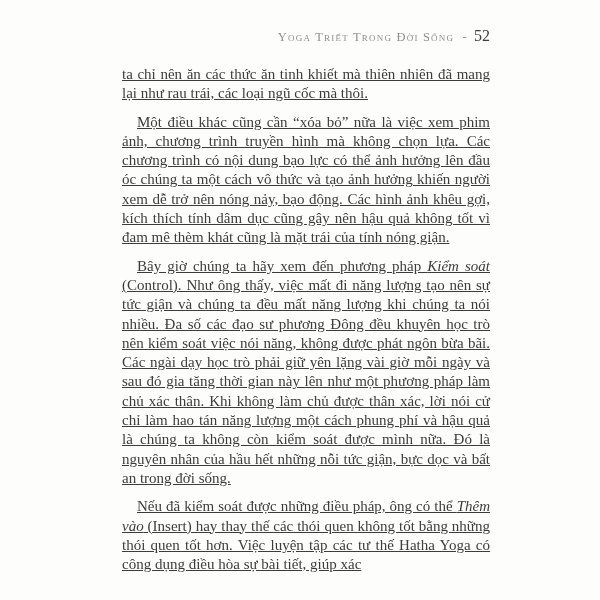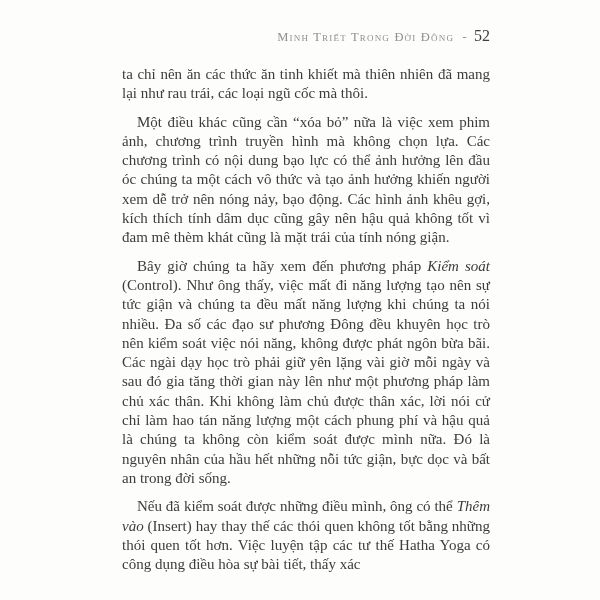--- a/index.html
+++ b/index.html
@@ -45,42 +45,43 @@
     font-size: 16px;
     color: #3e3e3e;
   }
   .para {
     margin: 0 0 9px 0;
     font-size: 15px;
     line-height: 19.3px;
     text-align: justify;
     text-indent: 15px;
     color: #3c3c3c;
+    text-decoration: underline;
   }
   .para.no-indent {
     text-indent: 0;
   }
   .em {
     font-style: italic;
   }
 </style>
 </head>
 <body>
 
 <div class="page">
   <div class="content">
 
     <div class="running-head">
-      <span class="head-title">Minh Triết Trong Đời Đông</span>
+      <span class="head-title">Yoga Triết Trong Đời Sống</span>
       <span class="head-sep">-</span>
       <span class="head-num">52</span>
     </div>
 
     <p class="para no-indent"><span>ta chỉ nên ăn các thức ăn tinh khiết mà thiên nhiên đã mang lại như rau trái, các loại ngũ cốc mà thôi.</span></p>
 
     <p class="para"><span>Một điều khác cũng cần “xóa bỏ” nữa là việc xem phim ảnh, chương trình truyền hình mà không chọn lựa. Các chương trình có nội dung bạo lực có thể ảnh hưởng lên đầu óc chúng ta một cách vô thức và tạo ảnh hưởng khiến người xem dễ trở nên nóng nảy, bạo động. Các hình ảnh khêu gợi, kích thích tính dâm dục cũng gây nên hậu quả không tốt vì đam mê thèm khát cũng là mặt trái của tính nóng giận.</span></p>
 
     <p class="para"><span>Bây giờ chúng ta hãy xem đến phương pháp </span><span class="em">Kiểm soát</span><span> (Control). Như ông thấy, việc mất đi năng lượng tạo nên sự tức giận và chúng ta đều mất năng lượng khi chúng ta nói nhiều. Đa số các đạo sư phương Đông đều khuyên học trò nên kiểm soát việc nói năng, không được phát ngôn bừa bãi. Các ngài dạy học trò phải giữ yên lặng vài giờ mỗi ngày và sau đó gia tăng thời gian này lên như một phương pháp làm chủ xác thân. Khi không làm chủ được thân xác, lời nói cử chỉ làm hao tán năng lượng một cách phung phí và hậu quả là chúng ta không còn kiểm soát được mình nữa. Đó là nguyên nhân của hầu hết những nỗi tức giận, bực dọc và bất an trong đời sống.</span></p>
 
-    <p class="para"><span>Nếu đã kiểm soát được những điều mình, ông có thể </span><span class="em">Thêm vào</span><span> (Insert) hay thay thế các thói quen không tốt bằng những thói quen tốt hơn. Việc luyện tập các tư thế Hatha Yoga có công dụng điều hòa sự bài tiết, thấy xác</span></p>
+    <p class="para"><span>Nếu đã kiểm soát được những điều pháp, ông có thể </span><span class="em">Thêm vào</span><span> (Insert) hay thay thế các thói quen không tốt bằng những thói quen tốt hơn. Việc luyện tập các tư thế Hatha Yoga có công dụng điều hòa sự bài tiết, giúp xác</span></p>
 
   </div>
 </div>
 
 </body></html>

